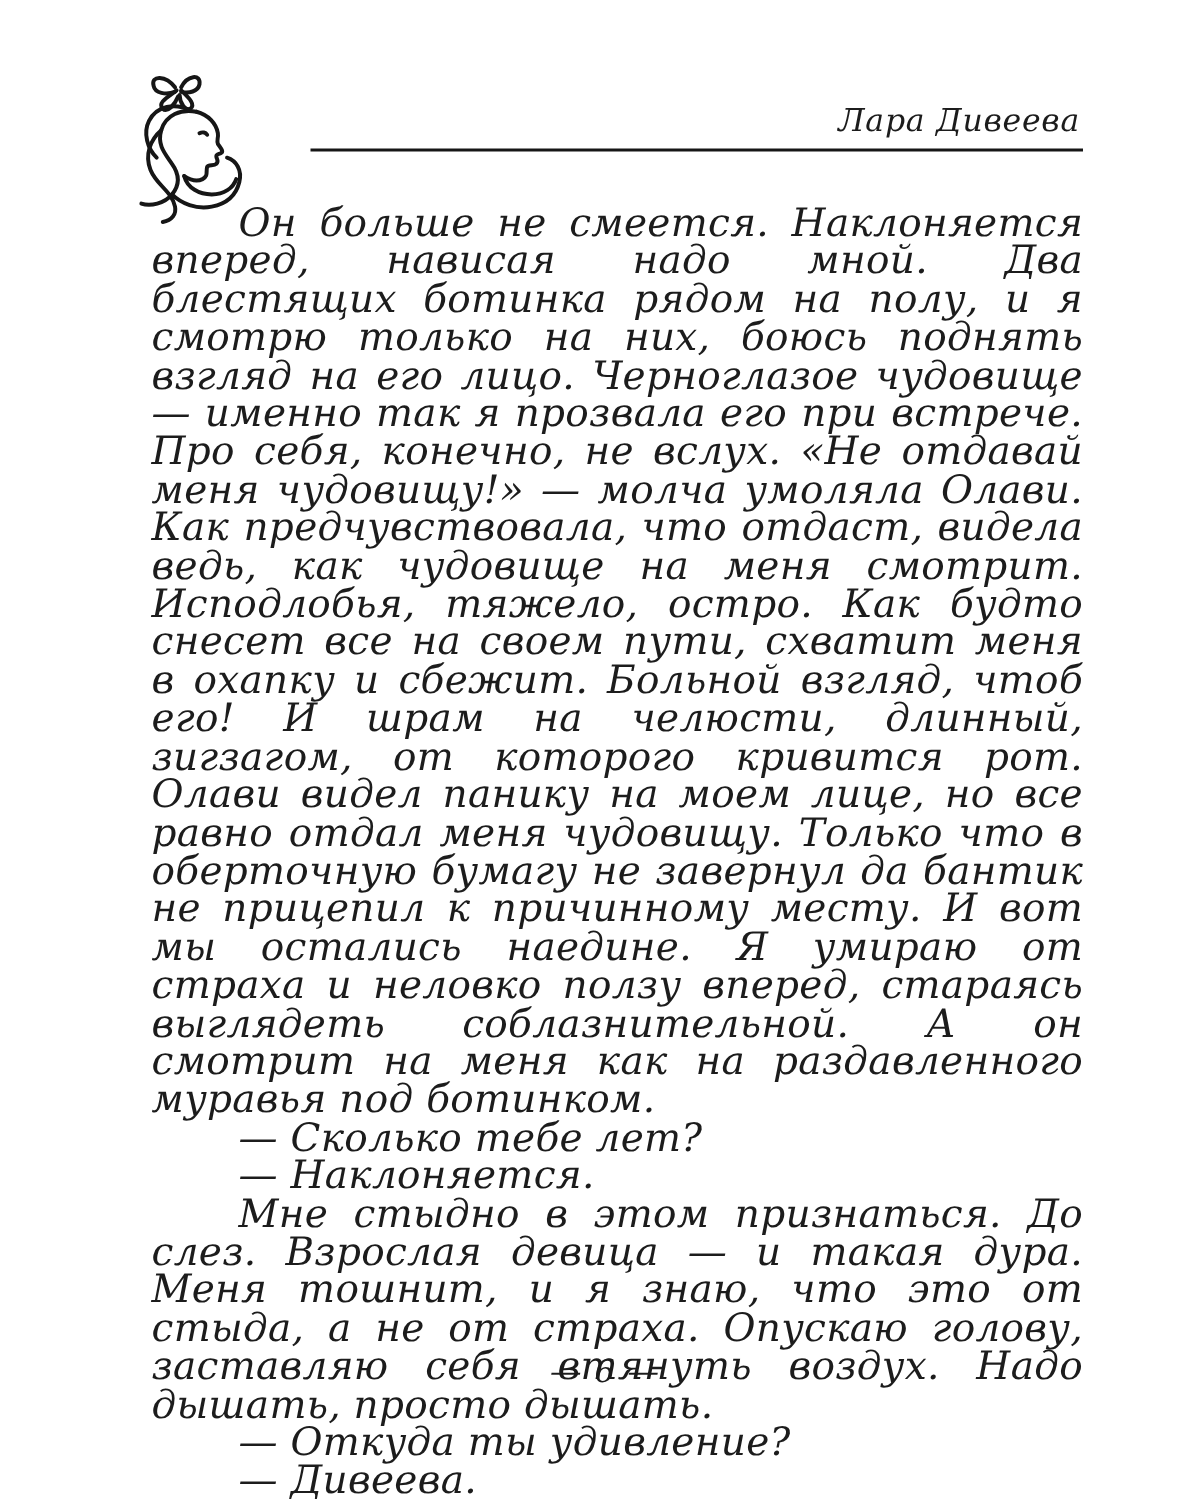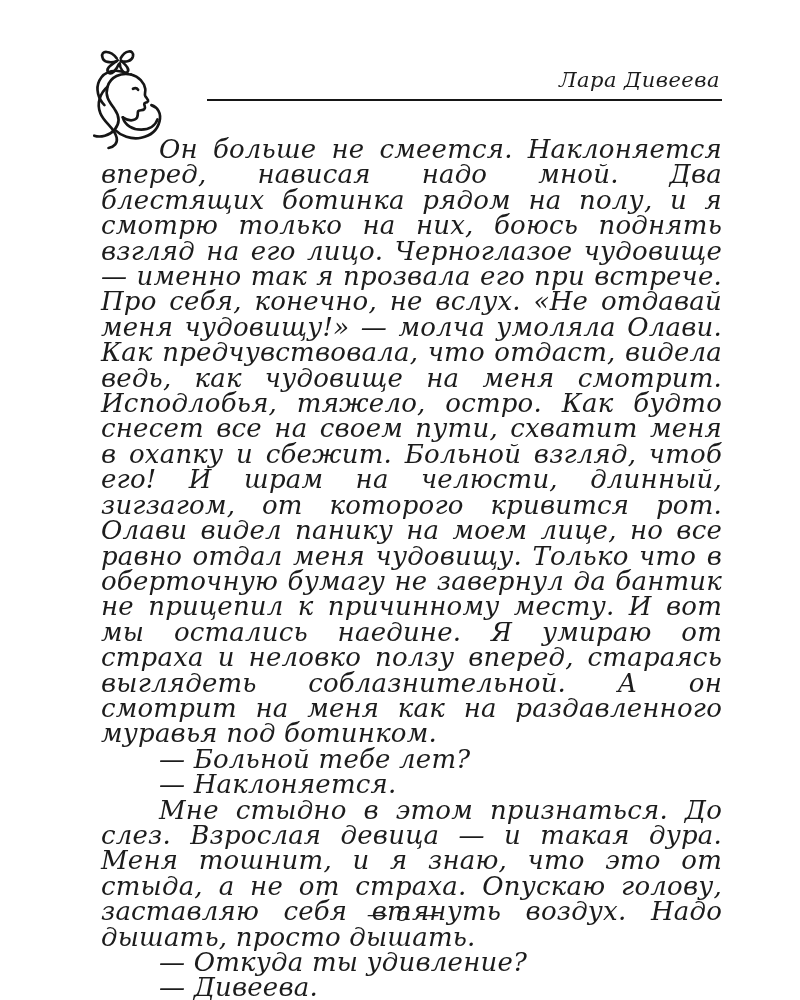--- a/index.html
+++ b/index.html
@@ -109,21 +109,21 @@
       </svg>
     </div>
     <div class="header-right">
       <div class="author">Лара Дивеева</div>
       <div class="header-rule"></div>
     </div>
   </header>
 
   <main class="body-text">
     <p>Он больше не смеется. Наклоняется вперед, нависая надо мной. Два блестящих ботинка рядом на полу, и я смотрю только на них, боюсь поднять взгляд на его лицо. Черноглазое чудовище — именно так я прозвала его при встрече. Про себя, конечно, не вслух. «Не отдавай меня чудовищу!» — молча умоляла Олави. Как предчувствовала, что отдаст, видела ведь, как чудовище на меня смотрит. Исподлобья, тяжело, остро. Как будто снесет все на своем пути, схватит меня в охапку и сбежит. Больной взгляд, чтоб его! И шрам на челюсти, длинный, зигзагом, от которого кривится рот. Олави видел панику на моем лице, но все равно отдал меня чудовищу. Только что в оберточную бумагу не завернул да бантик не прицепил к причинному месту. И вот мы остались наедине. Я умираю от страха и неловко ползу вперед, стараясь выглядеть соблазнительной. А он смотрит на меня как на раздавленного муравья под ботинком.</p>
-    <p>— Больной тебе лет?</p>
+    <p>— Сколько тебе лет?</p>
     <p>— Наклоняется.</p>
     <p>Мне стыдно в этом признаться. До слез. Взрослая девица — и такая дура. Меня тошнит, и я знаю, что это от стыда, а не от страха. Опускаю голову, заставляю себя втянуть воздух. Надо дышать, просто дышать.</p>
     <p>— Откуда ты удивление?</p>
     <p>— Дивеева.</p>
   </main>
 
   <footer class="page-footer">
     <span>— 6 —</span>
   </footer>
 

